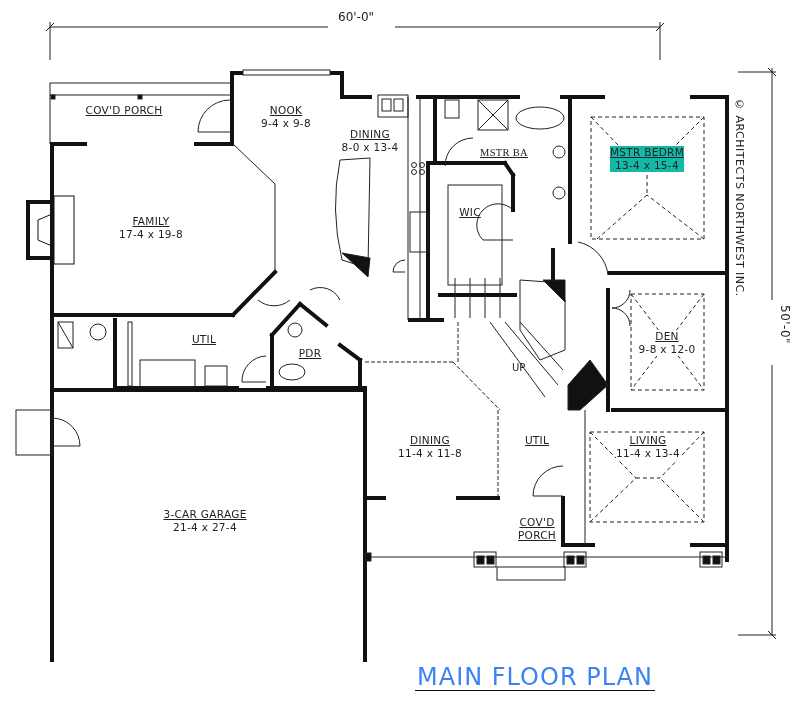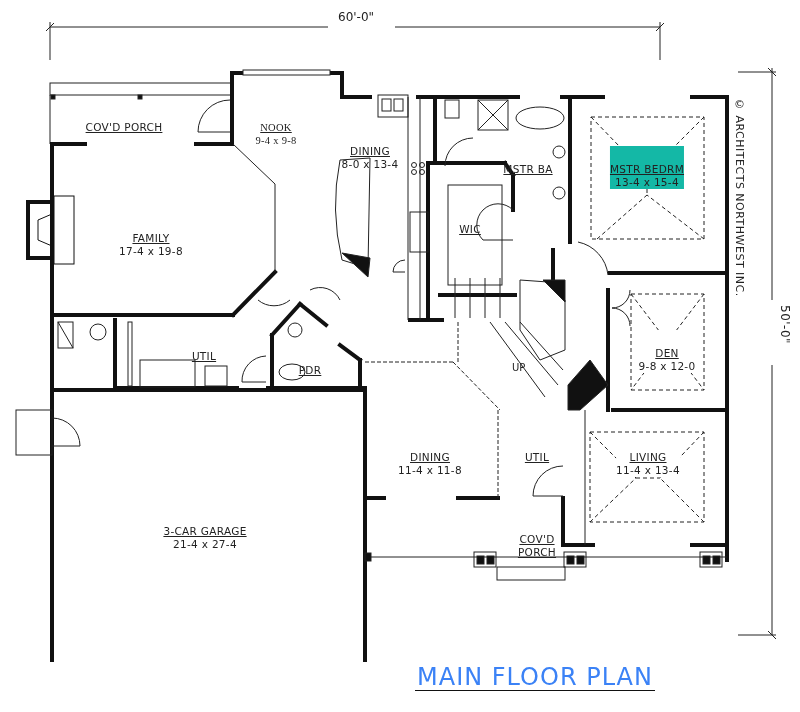--- a/index.html
+++ b/index.html
@@ -1,19 +1,19 @@
 <!DOCTYPE html>
 <html><head>
 <meta charset="utf-8">
 <style>
   html,body{margin:0;padding:0;background:#fff;}
   body{width:800px;height:712px;position:relative;overflow:hidden;font-family:"DejaVu Sans",sans-serif;color:#111;}
   svg#plan{position:absolute;left:0;top:0;}
   .lbl{position:absolute;text-align:center;font-family:"DejaVu Sans",sans-serif;font-size:10.5px;line-height:13px;color:#222;letter-spacing:0.3px;white-space:nowrap;transform:translateX(-50%);}
-  .lbl .nm{text-decoration:underline;display:block;margin-top:17px;}
+  .lbl .nm{text-decoration:underline;display:block;}
   .lbl .dim{display:block;}
   .dimtxt{position:absolute;font-family:"DejaVu Sans",sans-serif;font-size:12px;color:#222;}
   .vert{position:absolute;font-family:"DejaVu Sans",sans-serif;font-size:11px;color:#222;writing-mode:vertical-rl;letter-spacing:0.5px;white-space:nowrap;}
   .title{position:absolute;left:415px;top:664px;font-family:"DejaVu Sans",sans-serif;font-size:24px;letter-spacing:1px;color:#3b82f6;border-bottom:1.5px solid #111;line-height:26px;padding:0 2px;}
   .up{position:absolute;font-size:10px;color:#222;}
 </style>
 </head>
 <body>
 
 <svg id="plan" width="800" height="712" viewBox="0 0 800 712" xmlns="http://www.w3.org/2000/svg">
@@ -205,29 +205,29 @@
   </g>
 </svg>
 
 <div class="dimtxt" style="left:338px;top:10px;">60'-0"</div>
 <div class="vert" style="left:778px;top:305px;font-size:12px;">50'-0"</div>
 <div class="vert" style="left:733px;top:98px;">© ARCHITECTS NORTHWEST INC.</div>
 
 <div class="lbl" style="left:124px;top:104px;">
     <span class="nm">COV'D PORCH</span>
   </div>
-<div class="lbl" style="left:276px;top:104px;font-family:Liberation Serif, serif;">
+<div class="lbl" style="left:286px;top:104px;">
     <span class="nm">NOOK</span>
     <span class="dim">9-4 x 9-8</span>
   </div>
 <div class="lbl" style="left:370px;top:128px;">
     <span class="nm">DINING</span>
     <span class="dim">8-0 x 13-4</span>
   </div>
-<div class="lbl" style="left:528px;top:146px;">
+<div class="lbl" style="left:504px;top:146px;font-family:Liberation Serif, serif;">
     <span class="nm">MSTR BA</span>
   </div>
 <div class="lbl" style="left:647px;top:146px;background:#14b8a6;">
     <span class="nm">MSTR BEDRM</span>
     <span class="dim">13-4 x 15-4</span>
   </div>
 <div class="lbl" style="left:151px;top:215px;">
     <span class="nm">FAMILY</span>
     <span class="dim">17-4 x 19-8</span>
   </div>

